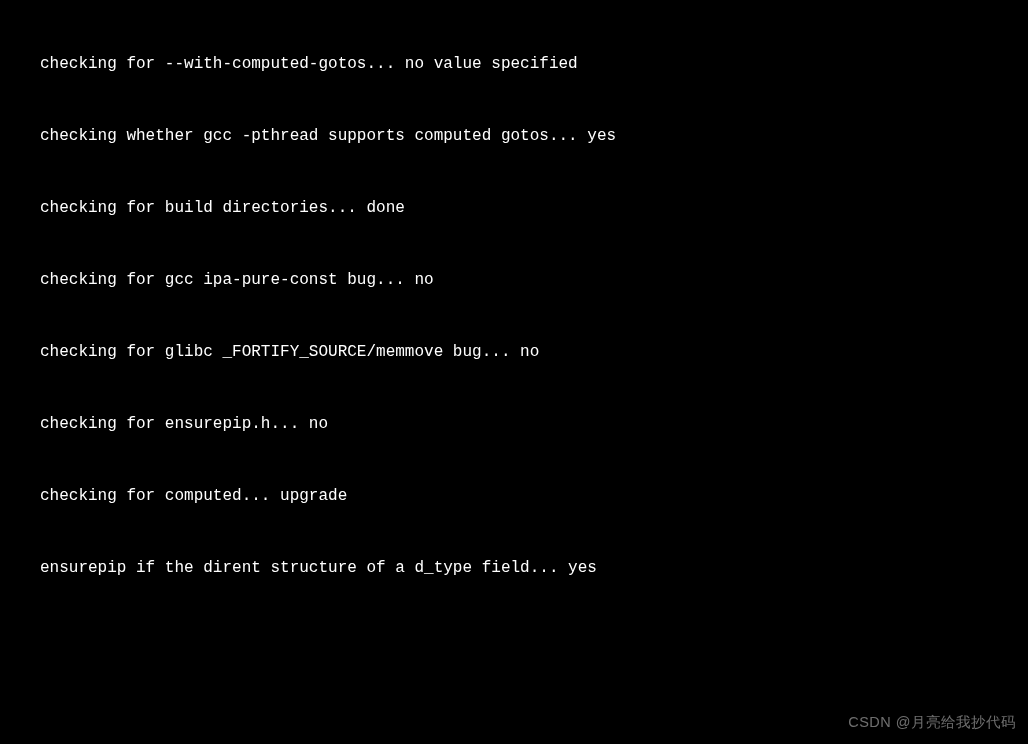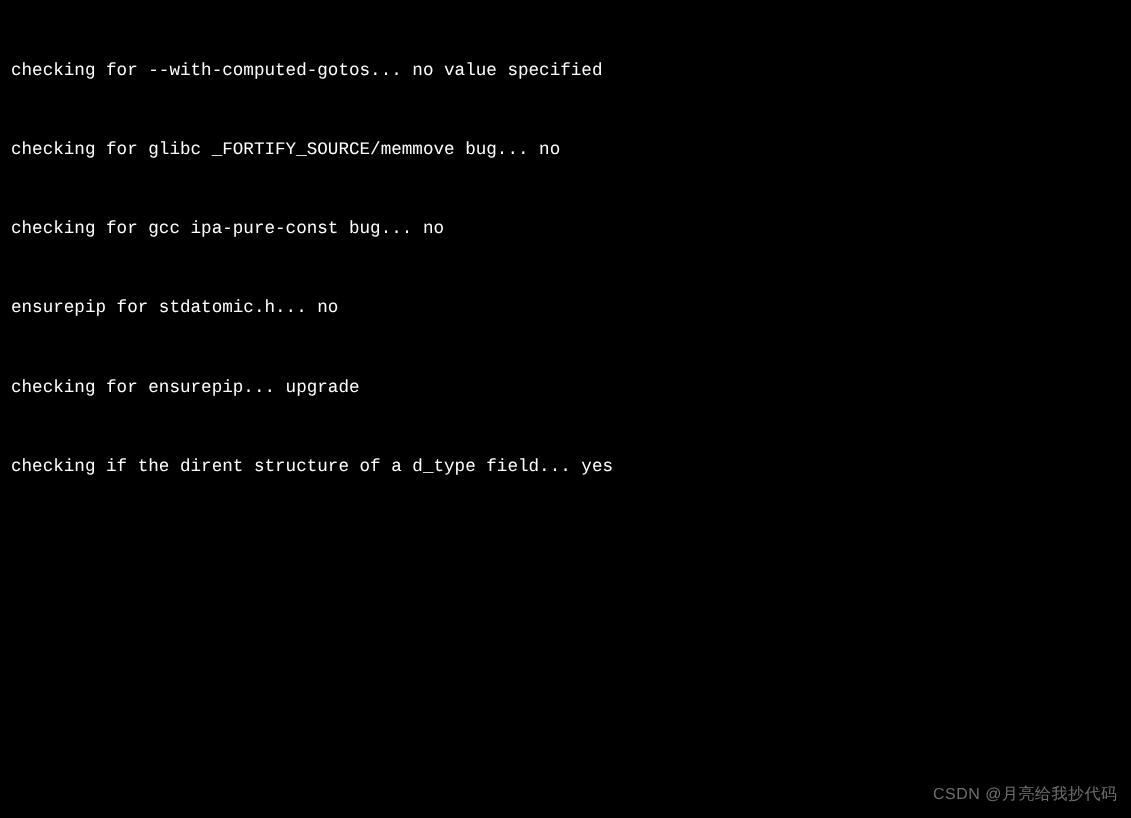--- a/index.html
+++ b/index.html
@@ -17,42 +17,45 @@
       height: 744px;
       padding: 4px 10px;
       position: relative;
       overflow: hidden;
     }
     .terminal-output {
       white-space: pre;
     }
     .line {
       display: block;
+      margin-left: 30px;
     }
     .watermark {
       position: absolute;
       bottom: 10px;
       right: 12px;
       color: rgba(200, 200, 200, 0.55);
       font-size: 14.5px;
       font-family: sans-serif;
       letter-spacing: 0.5px;
       text-align: right;
     }
   </style>
 </head>
 <body>
 
 <div class="terminal-output">
   <span class="line">checking for --with-computed-gotos... no value specified</span>
+  <span class="line">checking whether gcc -pthread supports computed gotos... yes</span>
+  <span class="line">checking for build directories... done</span>
+  <span class="line">checking for gcc ipa-pure-const bug... no</span>
   <span class="line">checking for glibc _FORTIFY_SOURCE/memmove bug... no</span>
-  <span class="line">checking for gcc ipa-pure-const bug... no</span>
-  <span class="line">ensurepip for stdatomic.h... no</span>
-  <span class="line">checking for ensurepip... upgrade</span>
-  <span class="line">checking if the dirent structure of a d_type field... yes</span>
+  <span class="line">checking for ensurepip.h... no</span>
+  <span class="line">checking for computed... upgrade</span>
+  <span class="line">ensurepip if the dirent structure of a d_type field... yes</span>
   
   
   
   
   
   
   
   
   
   

